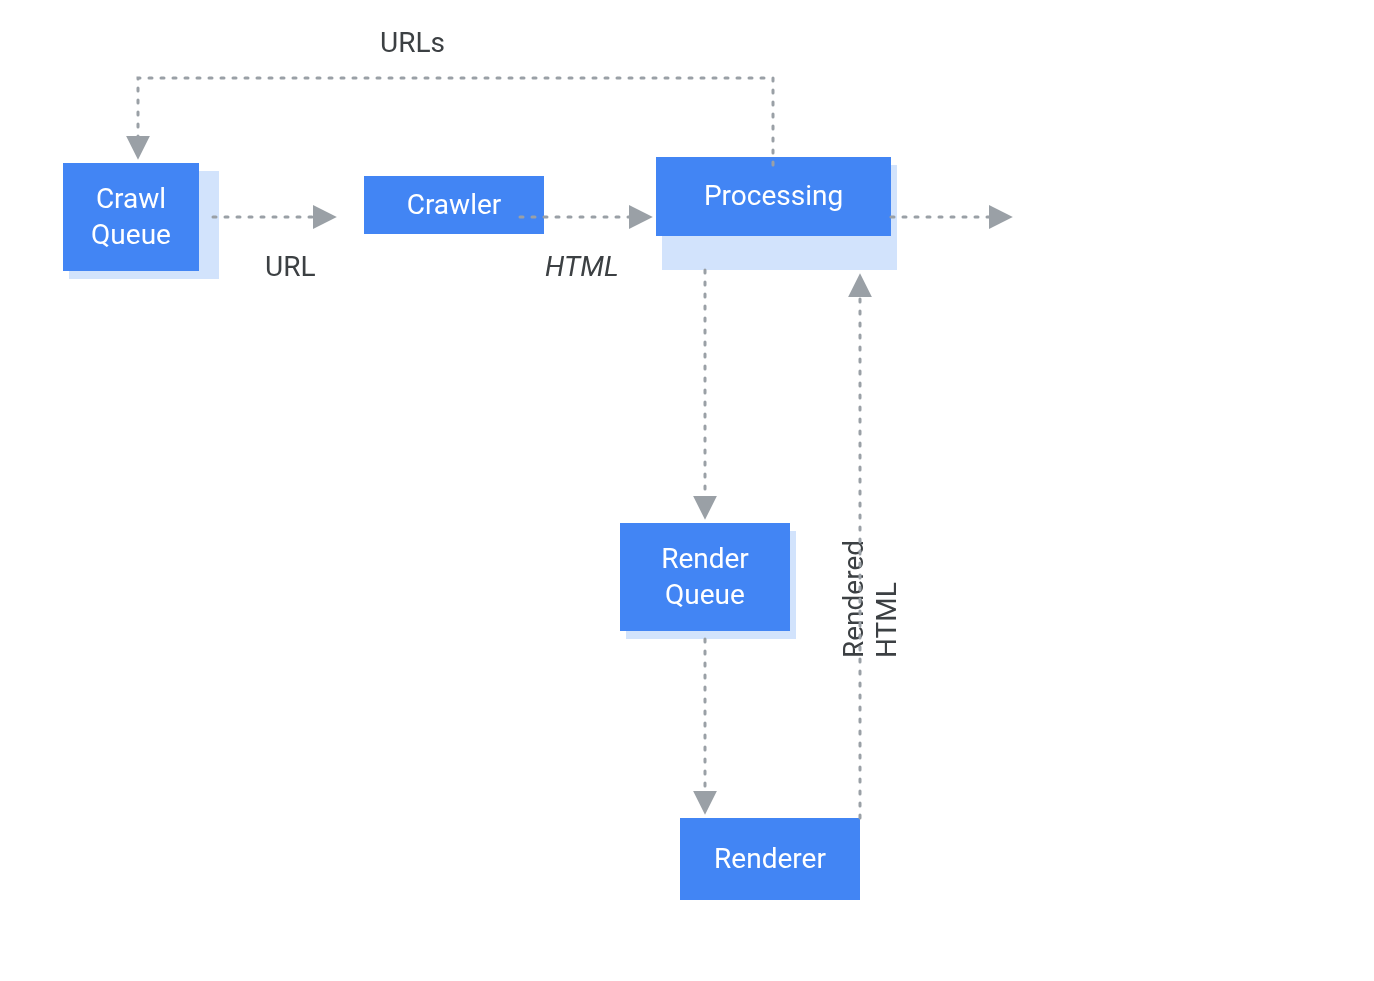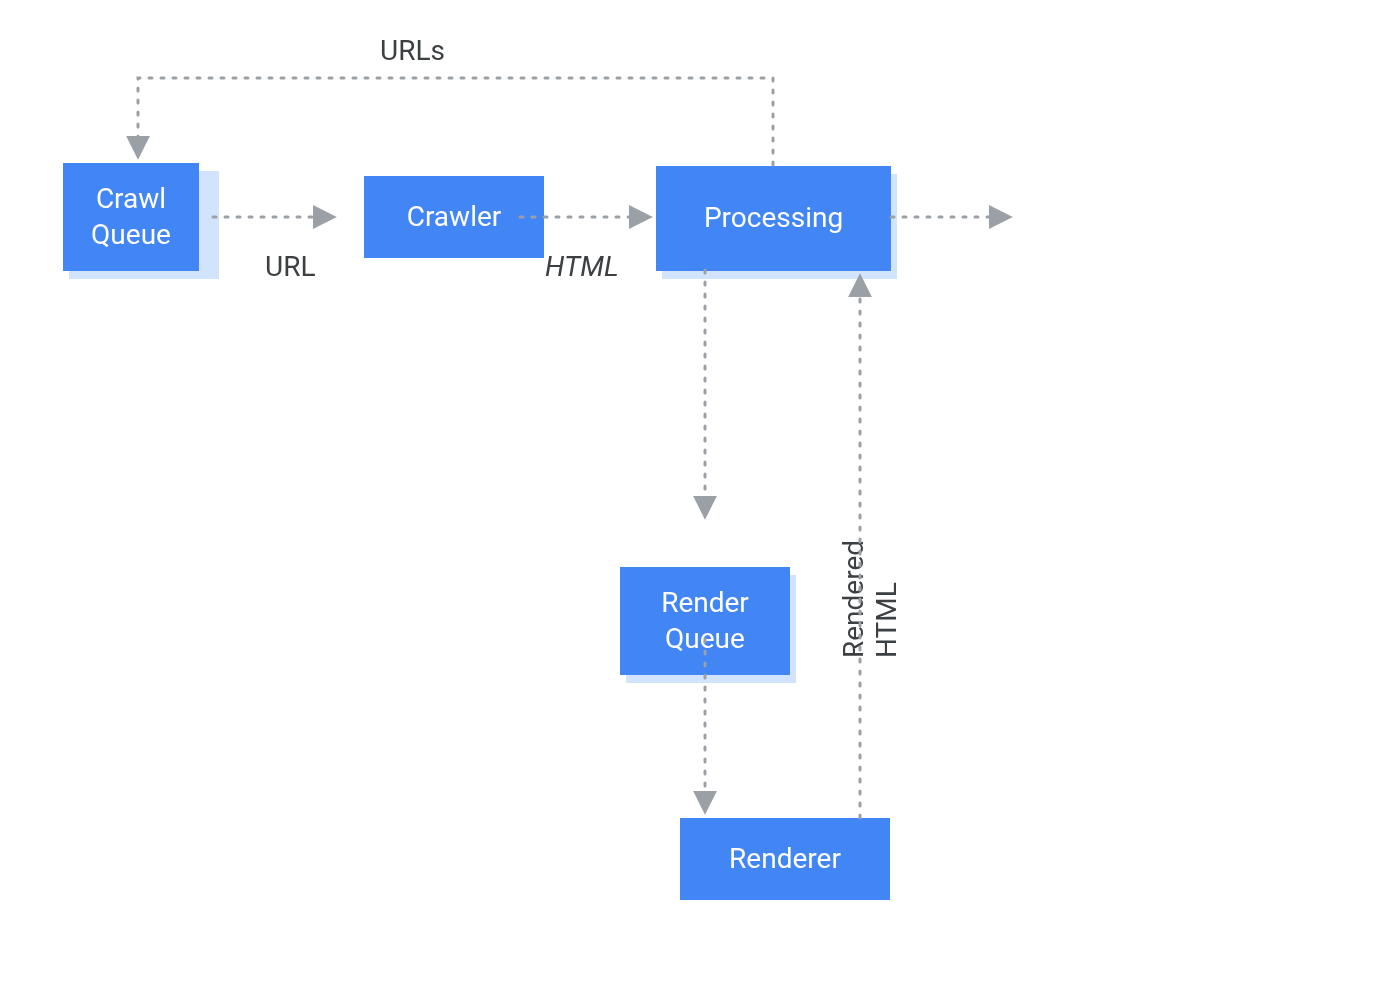--- a/index.html
+++ b/index.html
@@ -74,49 +74,49 @@
 <div class="diagram">
 
   <div class="node" style="left:63px; top:163px; width:136px; height:108px;">
     <div class="node-shadow" style="left:6px; top:8px; width:150px; height:108px;"></div>
     <div class="node-main">
       <span style="white-space: pre-line;">Crawl
 Queue</span>
     </div>
   </div>
 
-  <div class="node" style="left:340px; top:176px; width:180px; height:82px;padding-left:48px;">
+  <div class="node" style="left:340px; top:176px; width:180px; height:58px;padding-left:48px;">
     <div class="node-main">
       <span>Crawler</span>
     </div>
   </div>
 
-  <div class="node" style="left:656px; top:166px; width:235px; height:105px;">
+  <div class="node" style="left:656px; top:157px; width:235px; height:79px;">
     <div class="node-shadow" style="left:6px; top:8px; width:235px; height:105px;"></div>
     <div class="node-main">
       <span>Processing</span>
     </div>
   </div>
 
 
-  <div class="node" style="left:620px; top:523px; width:170px; height:108px;margin-top:44px;">
+  <div class="node" style="left:620px; top:523px; width:170px; height:108px;">
     <div class="node-shadow" style="left:6px; top:8px; width:170px; height:108px;"></div>
     <div class="node-main">
       <span style="white-space: pre-line;">Render
 Queue</span>
     </div>
   </div>
 
-  <div class="node" style="left:680px; top:818px; width:210px; height:82px;">
+  <div class="node" style="left:680px; top:818px; width:180px; height:82px;">
     <div class="node-main">
       <span>Renderer</span>
     </div>
   </div>
 
-  <div class="edge-label" style="left:380px; top:26px;margin-top:8px;">URLs</div>
+  <div class="edge-label" style="left:380px; top:26px;">URLs</div>
   <div class="edge-label" style="left:218px; top:250px;margin-left:47px;">URL</div>
   <div class="edge-label" style="left:545px; top:250px;font-style:italic;">HTML</div>
   <div class="edge-label edge-label-vertical" style="left:770px; top:525px; width:200px;">Rendered HTML</div>
 
   <svg class="connectors" viewBox="0 0 1374 981">
     <defs>
       <marker id="arrow" viewBox="0 0 10 10" refX="8" refY="5" markerWidth="8" markerHeight="8" orient="auto-start-reverse">
         <path d="M 0 0 L 10 5 L 0 10 z" class="arrowhead"></path>
       </marker>
     </defs>

